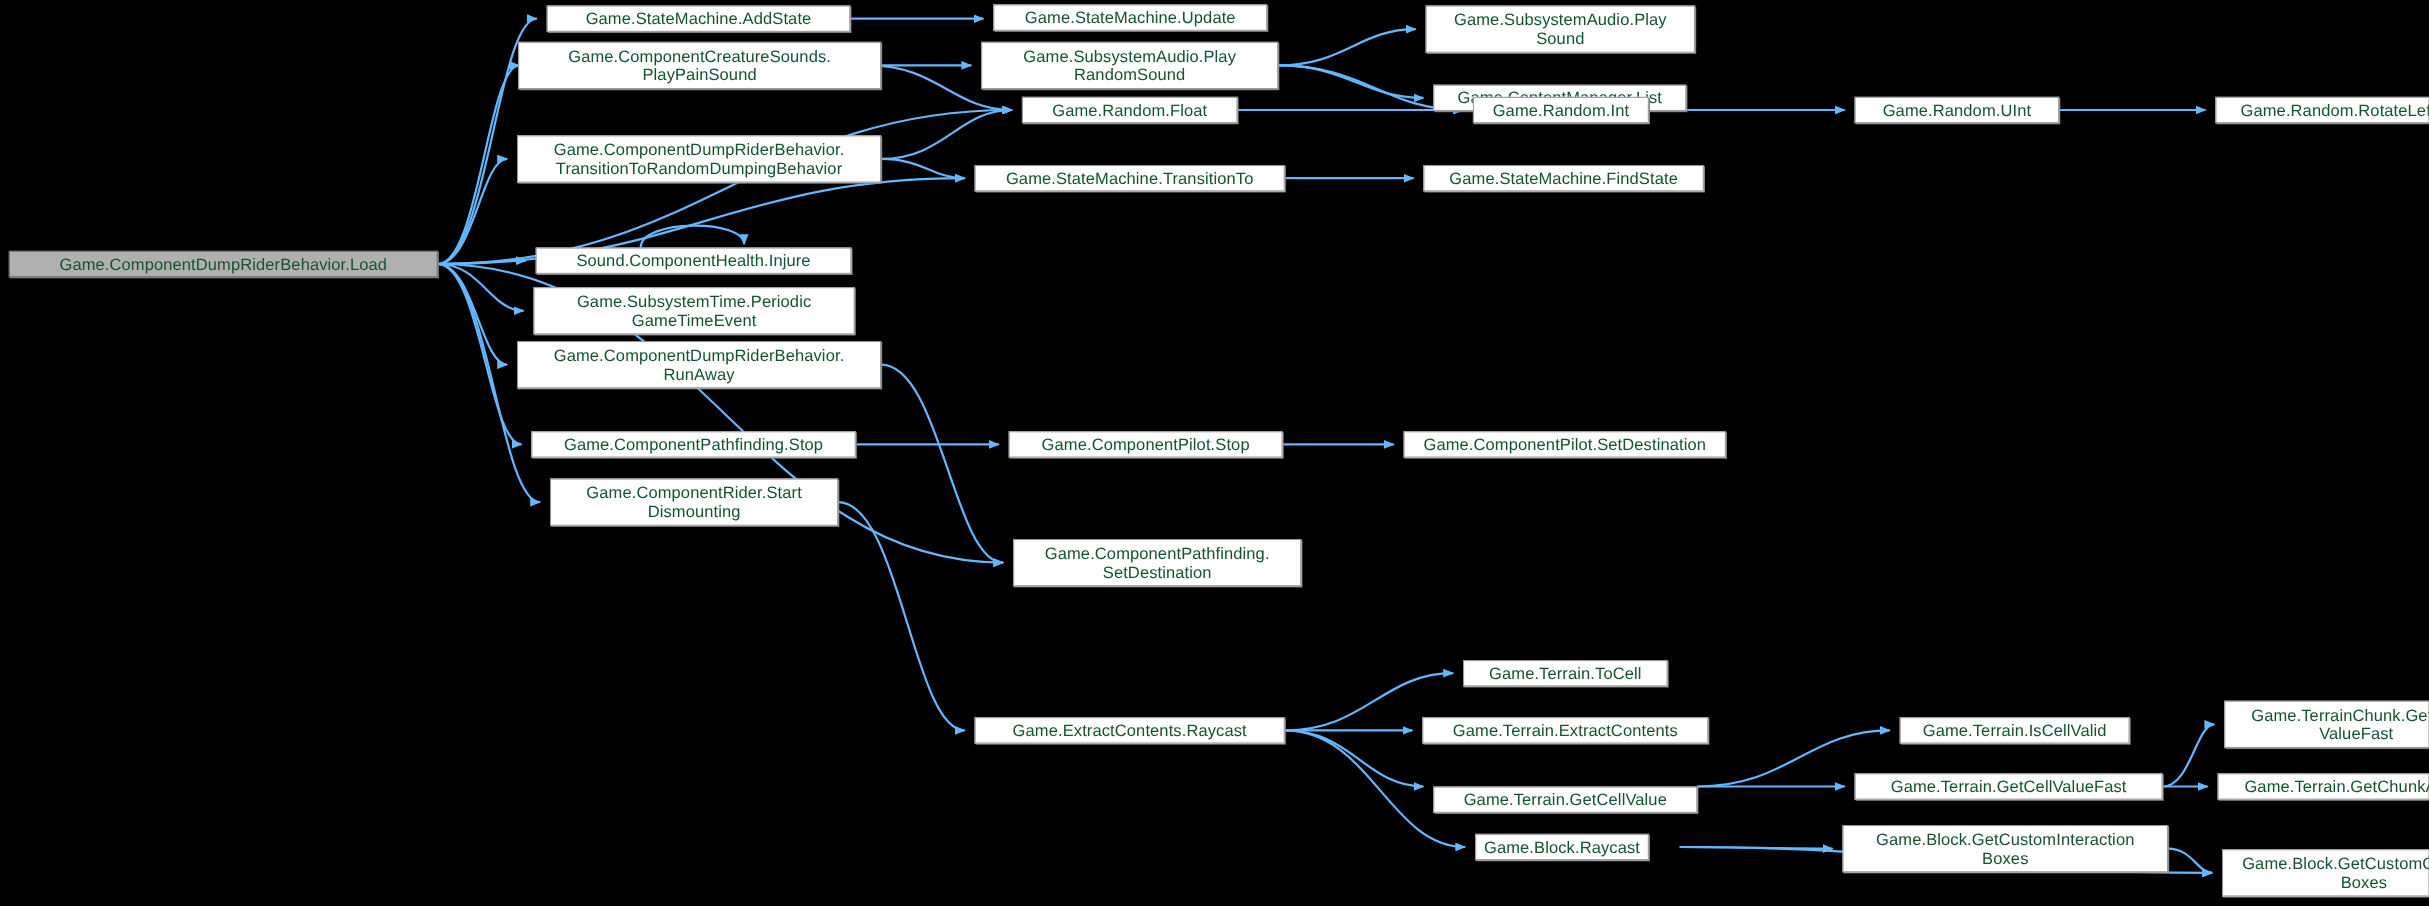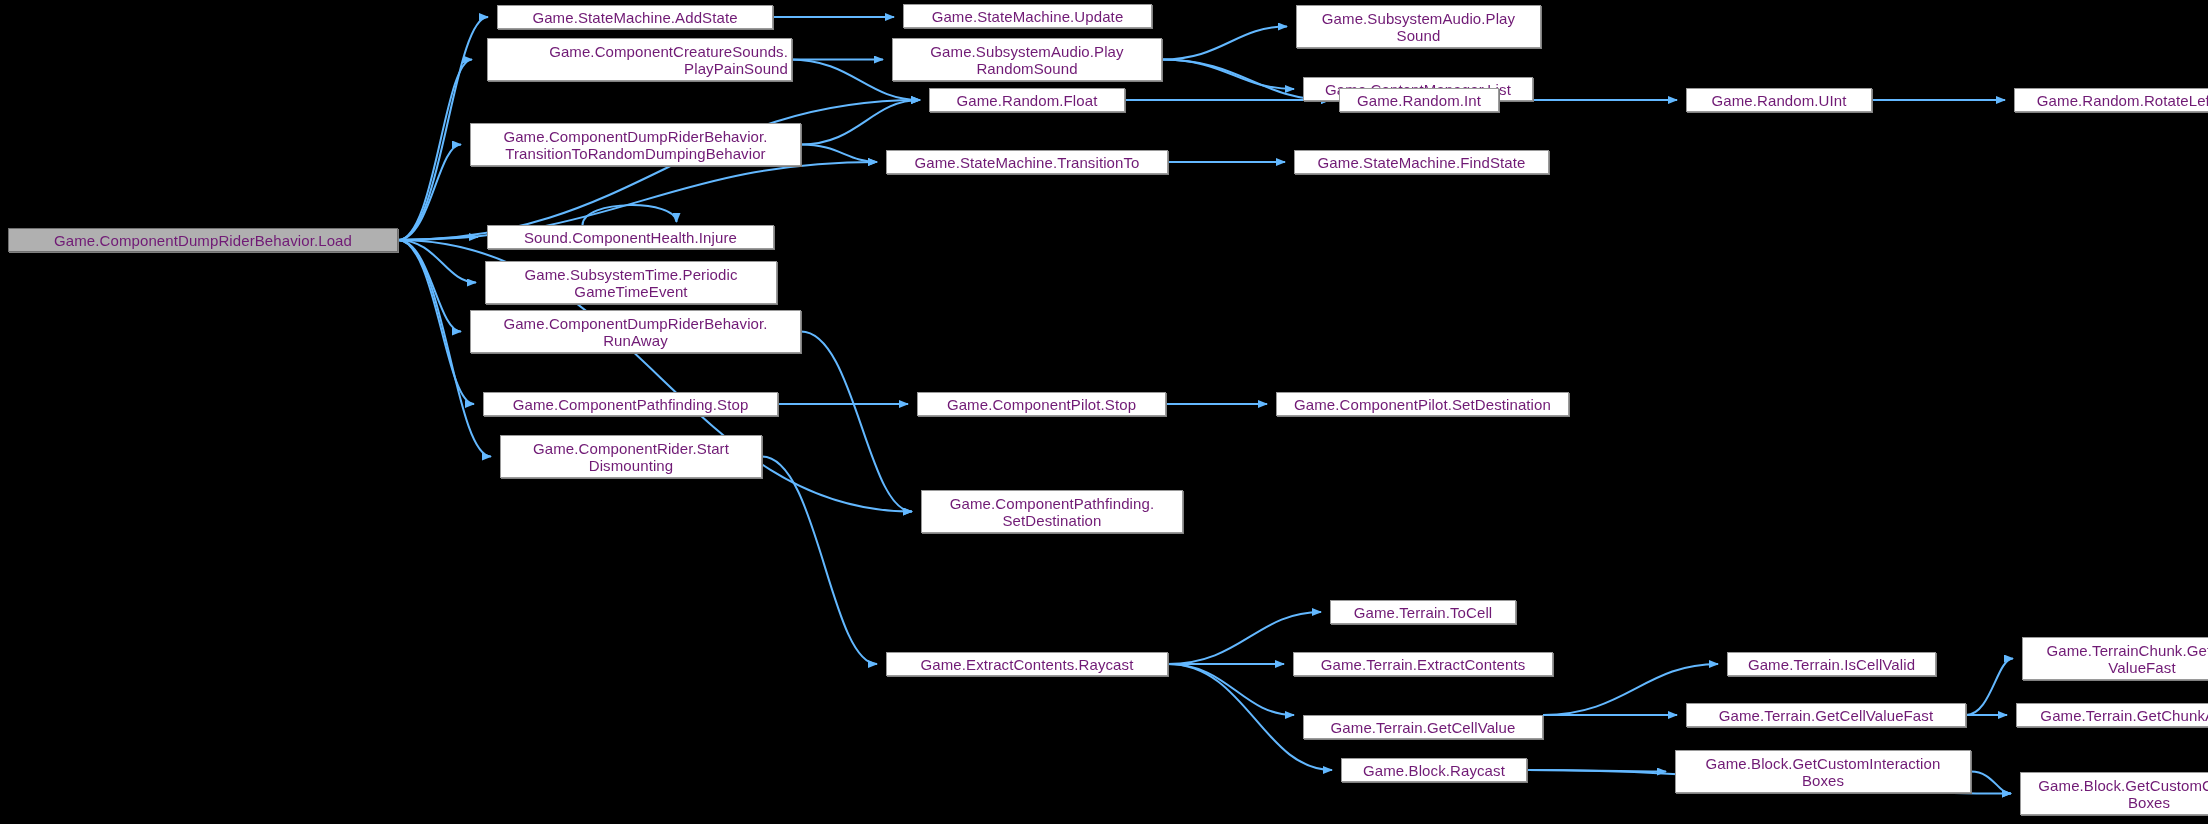--- a/index.html
+++ b/index.html
@@ -3,21 +3,21 @@
 <meta charset="utf-8">
 <style>
   html,body{margin:0;padding:0;background:#000;}
   body{width:2208px;height:824px;position:relative;overflow:hidden;
        font-family:"Liberation Sans","DejaVu Sans",sans-serif;}
   #canvas{position:absolute;left:0;top:0;width:2208px;height:824px;}
   svg.edges{position:absolute;left:0;top:0;width:2208px;height:824px;pointer-events:none;}
   .node{position:absolute;box-sizing:border-box;background:#ffffff;
         border:1px solid #9a9a9a;box-shadow:1px 1px 0 0 #808080;
         display:flex;align-items:center;justify-content:center;text-align:center;
-        color:#701a75;font-size:15px;line-height:17px;letter-spacing:.1px;
+        color:#14532d;font-size:15px;line-height:17px;letter-spacing:.1px;
         padding:1px 3px;overflow:hidden;}
   .node.root{background:#b0b0b0;border-color:#707070;}
   .node span{display:block;width:100%;}
 </style>
 </head>
 <body>
 
 <div id="canvas">
   <svg class="edges" id="edge-svg" xmlns="http://www.w3.org/2000/svg">
     <defs>
@@ -69,21 +69,21 @@
         <path d="M2638,715 C2667.7,715 2674.3,715 2695,715" fill="none" stroke="#63b8ff" stroke-width="2" marker-end="url(#ah)"></path>
       </g>
   </svg>
   <div id="node-layer">
       <div class="node root" style="left: 8px; top: 228px; width: 390px; height: 24px;">
         <span>Game.ComponentDumpRiderBehavior.Load</span>
       </div>
       <div class="node" style="left: 497px; top: 5px; width: 276px; height: 24px;">
         <span>Game.StateMachine.AddState</span>
       </div>
-      <div class="node" style="left: 487px; top: 38px; width: 305px; height: 43px; text-align: right;">
+      <div class="node" style="left: 471px; top: 38px; width: 330px; height: 43px;">
         <span>Game.ComponentCreatureSounds.<br>PlayPainSound</span>
       </div>
       <div class="node" style="left: 470px; top: 123px; width: 331px; height: 43px;">
         <span>Game.ComponentDumpRiderBehavior.<br>TransitionToRandomDumpingBehavior</span>
       </div>
       <div class="node" style="left: 487px; top: 225px; width: 287px; height: 24px;">
         <span>Sound.ComponentHealth.Injure</span>
       </div>
       <div class="node" style="left: 485px; top: 261px; width: 292px; height: 43px;">
         <span>Game.SubsystemTime.Periodic<br>GameTimeEvent</span>
@@ -135,21 +135,21 @@
       </div>
       <div class="node" style="left: 1330px; top: 600px; width: 186px; height: 24px;">
         <span>Game.Terrain.ToCell</span>
       </div>
       <div class="node" style="left: 1293px; top: 652px; width: 260px; height: 24px;">
         <span>Game.Terrain.ExtractContents</span>
       </div>
       <div class="node" style="left: 1303px; top: 703px; width: 240px; height: 24px; margin-top: 12px;">
         <span>Game.Terrain.GetCellValue</span>
       </div>
-      <div class="node" style="left: 1341px; top: 758px; width: 186px; height: 24px;">
+      <div class="node" style="left: 1341px; top: 758px; width: 158px; height: 24px;">
         <span>Game.Block.Raycast</span>
       </div>
       <div class="node" style="left: 1686px; top: 88px; width: 186px; height: 24px;">
         <span>Game.Random.UInt</span>
       </div>
       <div class="node" style="left: 1727px; top: 652px; width: 209px; height: 24px;">
         <span>Game.Terrain.IsCellValid</span>
       </div>
       <div class="node" style="left: 1686px; top: 703px; width: 280px; height: 24px;">
         <span>Game.Terrain.GetCellValueFast</span>

